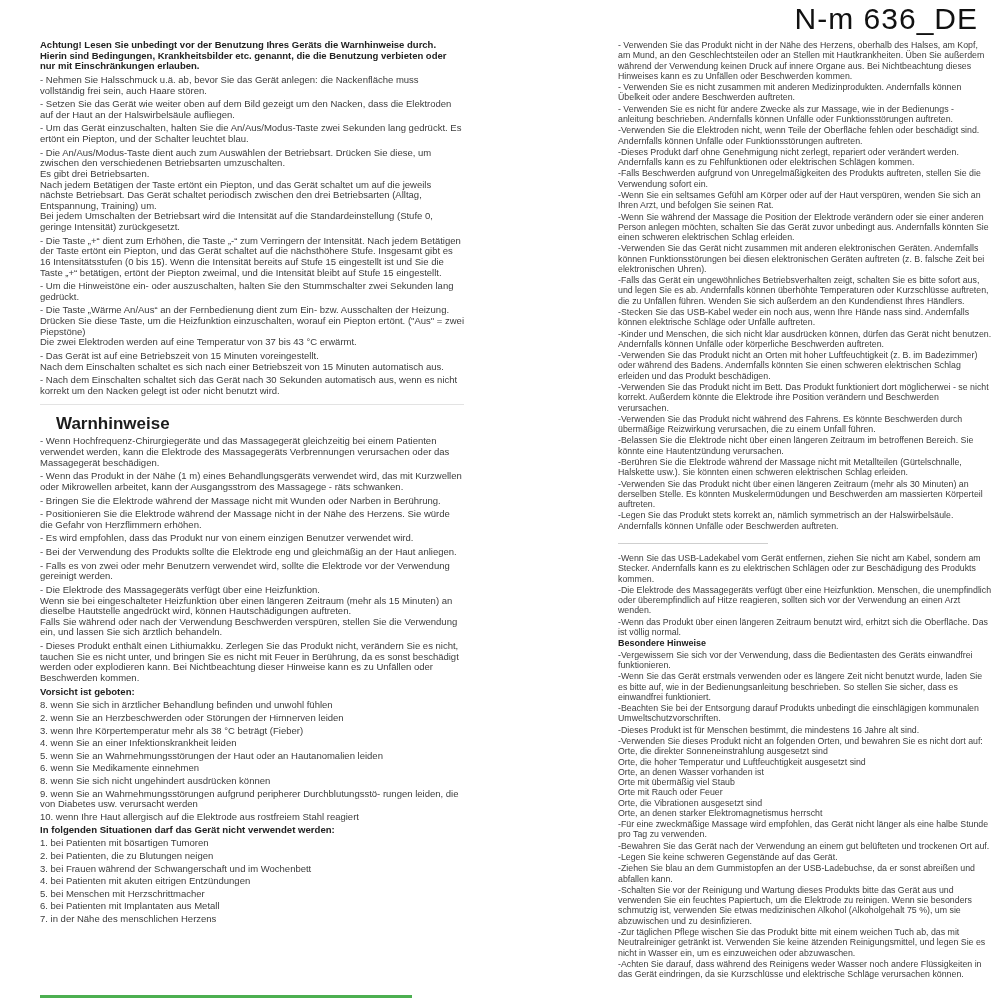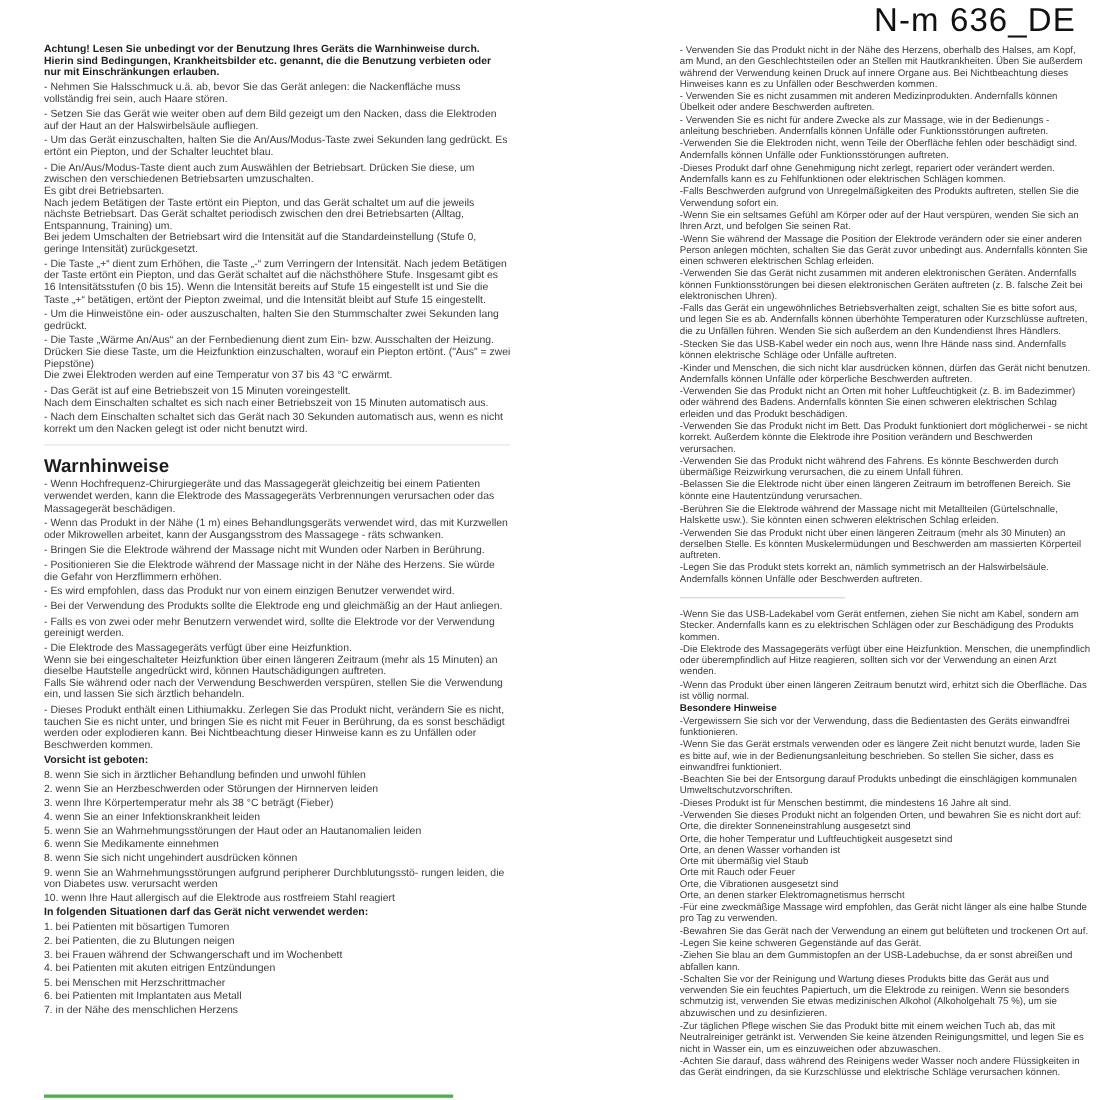--- a/index.html
+++ b/index.html
@@ -14,21 +14,21 @@
   }
   .col{position:absolute;}
   .col-left{left:40px;top:40px;width:424px;font-size:9.5px;line-height:1.12;}
   .col-right{left:618px;top:40px;width:374px;font-size:8.8px;line-height:1.17;}
   .col p{margin:0 0 3px 0;white-space:pre-line;}
   .col-right p{margin:0 0 1px 0;}
   .intro{font-weight:bold;color:#222;margin:0 0 6px 0;white-space:pre-line;}
   .hr-light{border:none;border-top:1px solid #e3e3e3;margin:8px 0 9px 0;width:100%;}
   .hr-short{border:none;border-top:1px solid #cfcfcf;margin:12px 0 9px 0;width:150px;}
   h2.warn-heading{
-    font-size:17px;font-weight:bold;color:#1c1c1c;margin:0 0 3px 0;
+    font-size:17px;font-weight:bold;color:#1c1c1c;margin:0 0 3px 16px;
     font-family:"Liberation Sans","DejaVu Sans",sans-serif;
   }
   .sub-heading{font-weight:bold;color:#222;margin:7px 0 3px 0;font-size:9.6px;}
   .sub-heading-sm{font-weight:bold;color:#222;margin:6px 0 2px 0;font-size:9px;}
   .num-list p{margin:0 0 2px 0;}
   .accent-line{position:absolute;left:40px;top:995px;width:372px;height:3px;}
 </style>
 </head>
 <body>
 

